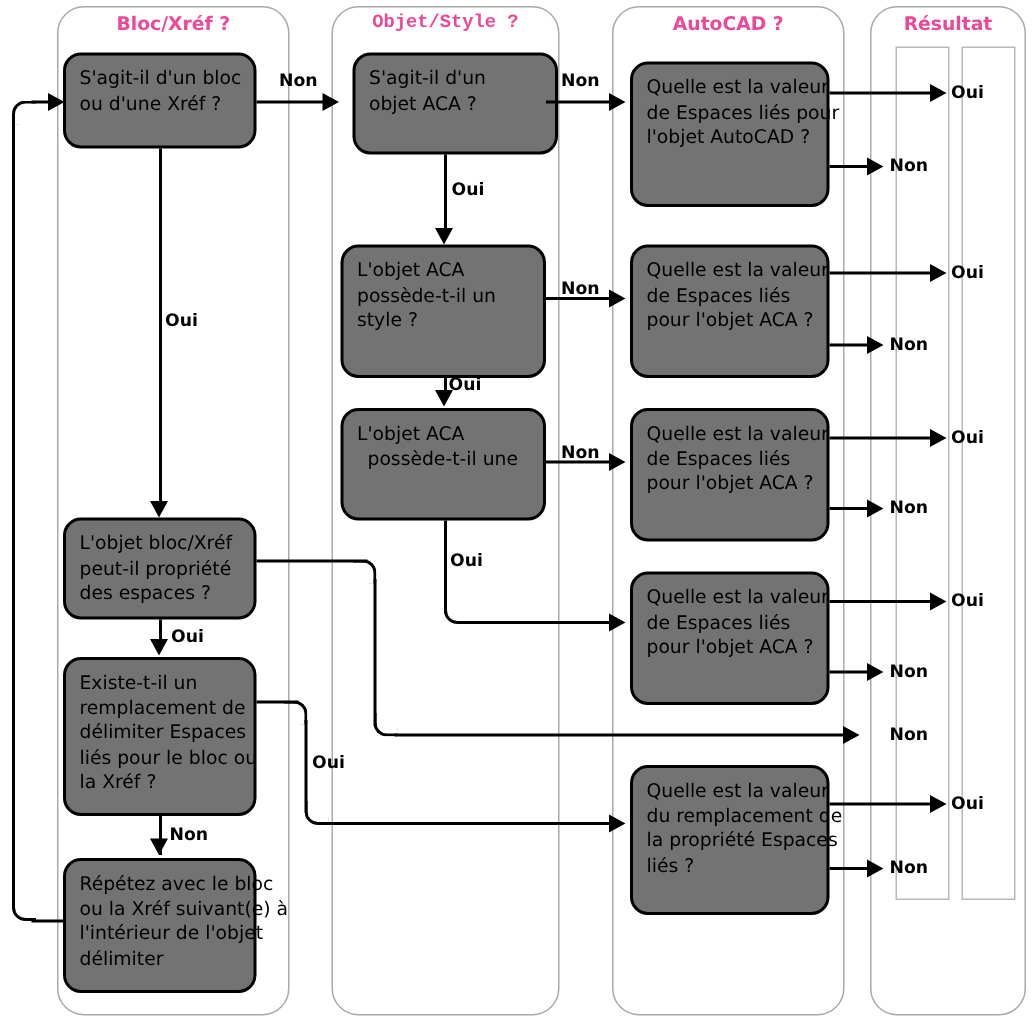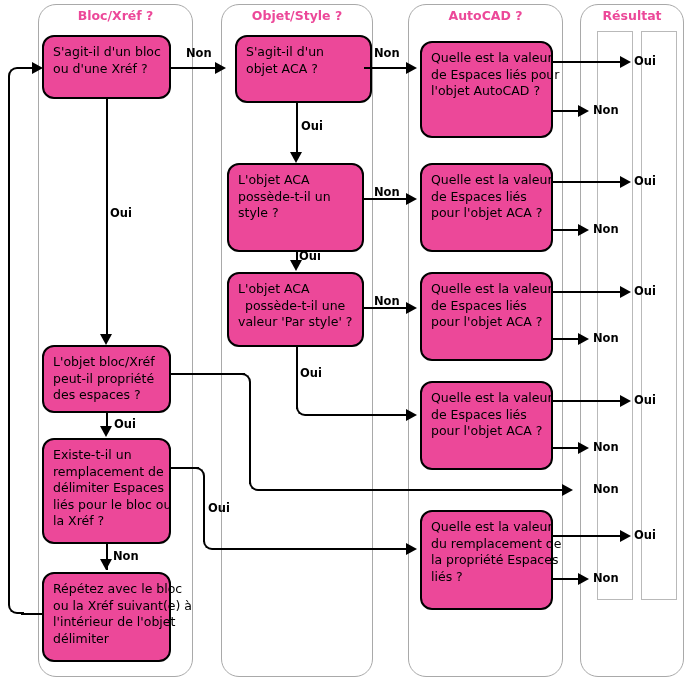--- a/index.html
+++ b/index.html
@@ -29,21 +29,21 @@
     border:1px solid #b9b9b9;
     background:transparent;
     box-sizing:border-box;
   }
 
   
   .node{
     position:absolute;
     border:2px solid #000000;
     border-radius:12px;
-    background:#ec4899;
+    background:#737373;
     box-sizing:border-box;
     padding:7px 8px 4px 9px;
     font-size:12.5px;
     line-height:1.32;
     color:#000;
   }
   .node .ln{display:block;white-space:nowrap;}
   .node .ln.ind{padding-left:7px;}
 
   
@@ -70,21 +70,21 @@
 </style>
 </head>
 <body>
 
 <div id="stage">
 
   <div class="lane" style="left:38px;top:4px;width:155px;height:673px;"></div>
   <div class="lane-title" style="left:38px;top:8px;width:155px;">Bloc/Xréf ?</div>
 
   <div class="lane" style="left:221px;top:4px;width:152px;height:673px;"></div>
-  <div class="lane-title" style="left:221px;top:8px;width:152px;">Objet/Style ?</div>
+  <div class="lane-title" style="left:221px;top:8px;width:152px;font-family:Liberation Mono, monospace;">Objet/Style ?</div>
 
   <div class="lane" style="left:408px;top:4px;width:155px;height:673px;"></div>
   <div class="lane-title" style="left:408px;top:8px;width:155px;">AutoCAD ?</div>
 
   <div class="lane" style="left:580px;top:4px;width:104px;height:673px;"></div>
   <div class="lane-title" style="left:580px;top:8px;width:104px;">Résultat</div>
 
   <div class="slot" style="left:597px;top:31px;width:36px;height:569px;"></div>
   <div class="slot" style="left:641px;top:31px;width:36px;height:569px;"></div>
 
@@ -121,21 +121,20 @@
 
   <div class="node" style="left:227px;top:163px;width:137px;height:89px;">
     <span class="ln">L'objet ACA</span>
     <span class="ln">possède-t-il un</span>
     <span class="ln">style ?</span>
   </div>
 
   <div class="node" style="left:227px;top:272px;width:137px;height:75px;">
     <span class="ln">L'objet ACA</span>
     <span class="ln ind">possède-t-il une</span>
-    <span class="ln">valeur 'Par style' ?</span>
   </div>
 
   <div class="node" style="left:420px;top:41px;width:133px;height:97px;">
     <span class="ln">Quelle est la valeur</span>
     <span class="ln">de Espaces liés pour</span>
     <span class="ln">l'objet AutoCAD ?</span>
   </div>
 
   <div class="node" style="left:420px;top:163px;width:133px;height:89px;">
     <span class="ln">Quelle est la valeur</span>

